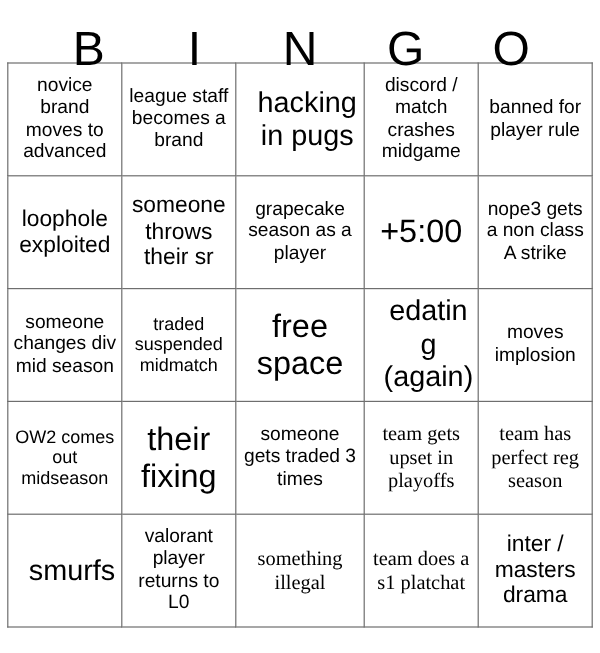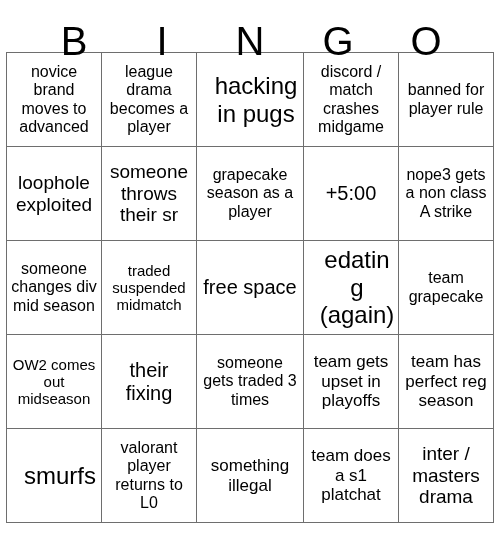--- a/index.html
+++ b/index.html
@@ -65,24 +65,24 @@
     background: #ffffff;
     font-family: "Liberation Sans", sans-serif;
     line-height: 1.14;
     word-wrap: break-word;
     overflow: hidden;
   }
 
   
   .bingo-cell.size-xs { font-size: 15px; }
   .bingo-cell.size-sm { font-size: 16px; }
-  .bingo-cell.size-md { font-size: 17px; }
+  .bingo-cell.size-md { font-size: 17px; font-family: Liberation Serif, serif; }
   .bingo-cell.size-lg { font-size: 19px; }
   .bingo-cell.size-xl { font-size: 24px; padding-left: 15px; }
-  .bingo-cell.size-xxl { font-size: 20px; }
+  .bingo-cell.size-xxl { font-size: 27px; }
 
   .cell-text {
     display: block;
   }
 </style>
 </head>
 <body>
 
 <div id="bingo-card">
 
@@ -94,21 +94,21 @@
     <div class="header-letter">O</div>
   </div>
 
   <table id="bingo-grid">
     <tbody>
       <tr>
         <td class="bingo-cell size-sm">
             <span class="cell-text">novice brand moves to advanced</span>
           </td>
         <td class="bingo-cell size-sm">
-            <span class="cell-text">league drama becomes a player</span>
+            <span class="cell-text">league staff becomes a brand</span>
           </td>
         <td class="bingo-cell size-xl">
             <span class="cell-text">hacking in pugs</span>
           </td>
         <td class="bingo-cell size-sm">
             <span class="cell-text">discord / match crashes midgame</span>
           </td>
         <td class="bingo-cell size-sm">
             <span class="cell-text">banned for player rule</span>
           </td>
@@ -137,21 +137,21 @@
         <td class="bingo-cell size-xs">
             <span class="cell-text">traded suspended midmatch</span>
           </td>
         <td class="bingo-cell size-xxl">
             <span class="cell-text">free space</span>
           </td>
         <td class="bingo-cell size-xl">
             <span class="cell-text">edating (again)</span>
           </td>
         <td class="bingo-cell size-sm">
-            <span class="cell-text">team grapecake</span>
+            <span class="cell-text">moves implosion</span>
           </td>
       </tr>
       <tr>
         <td class="bingo-cell size-xs">
             <span class="cell-text">OW2 comes out midseason</span>
           </td>
         <td class="bingo-cell size-xxl">
             <span class="cell-text">their fixing</span>
           </td>
         <td class="bingo-cell size-sm">

